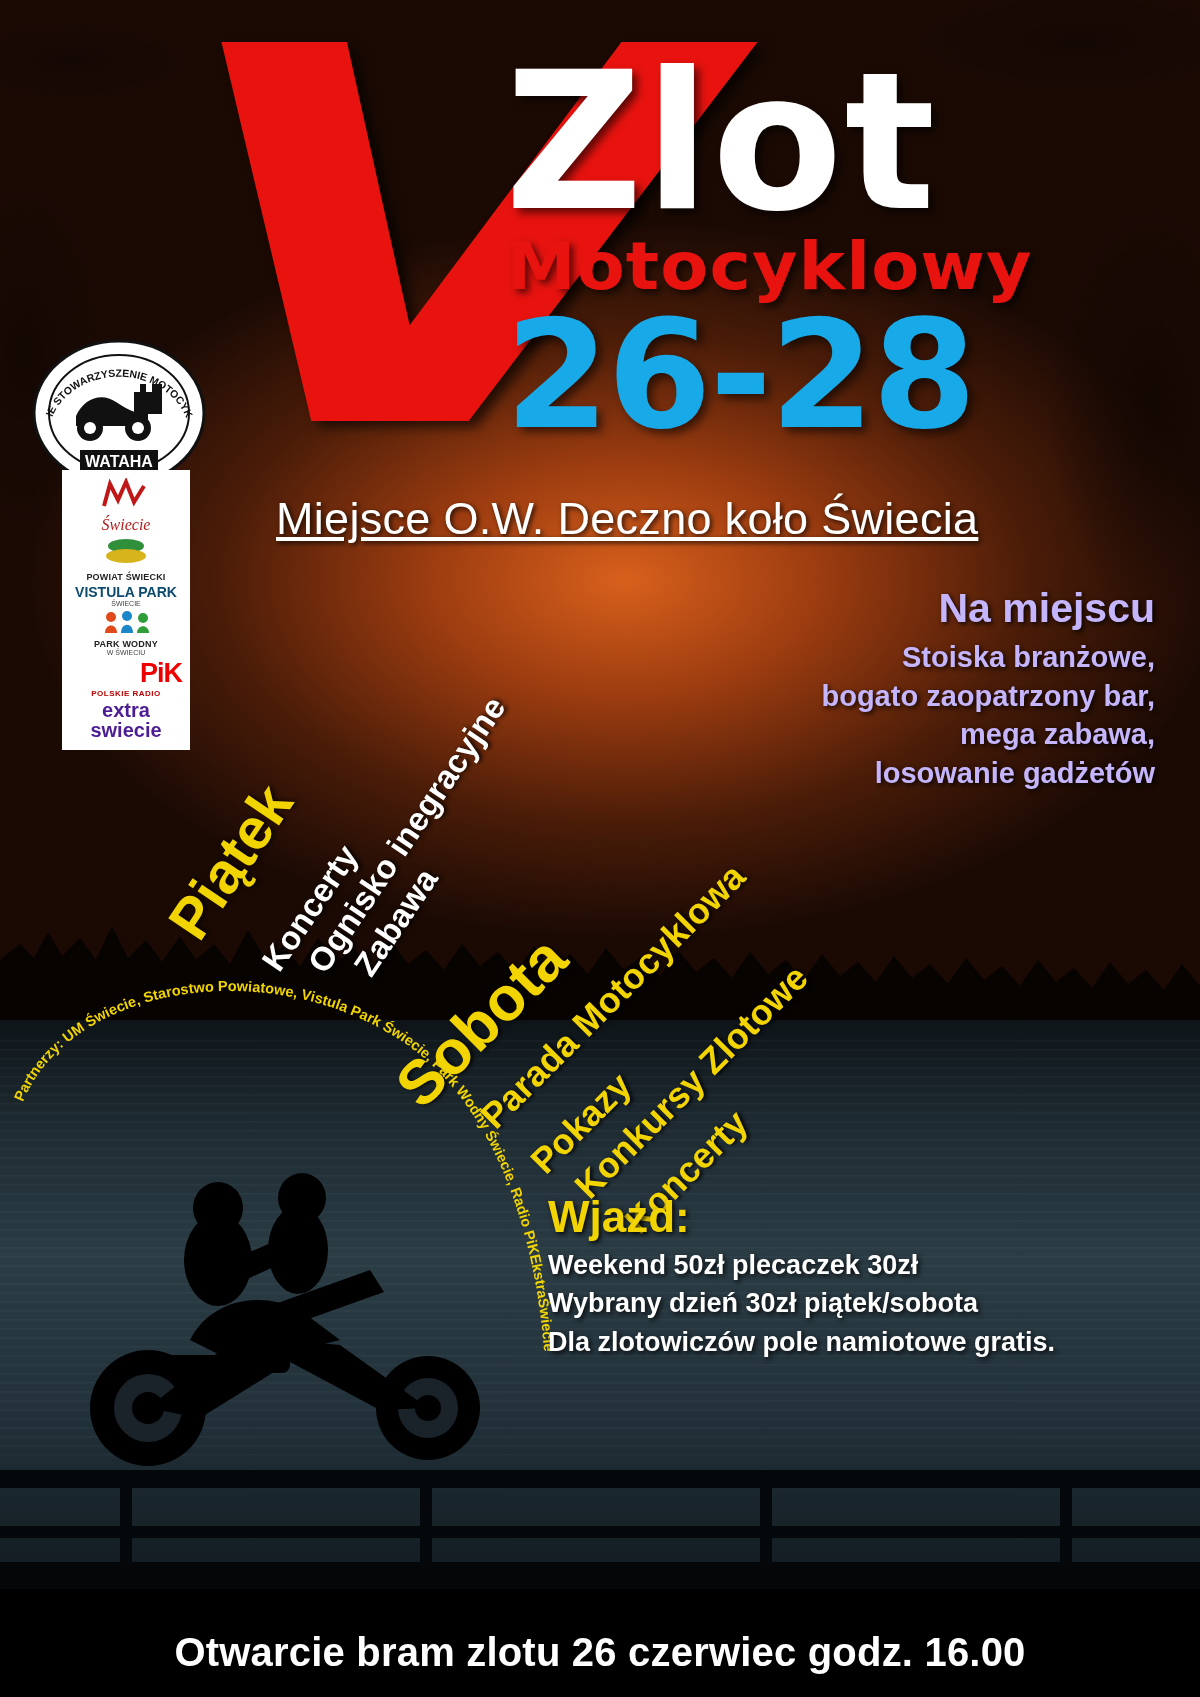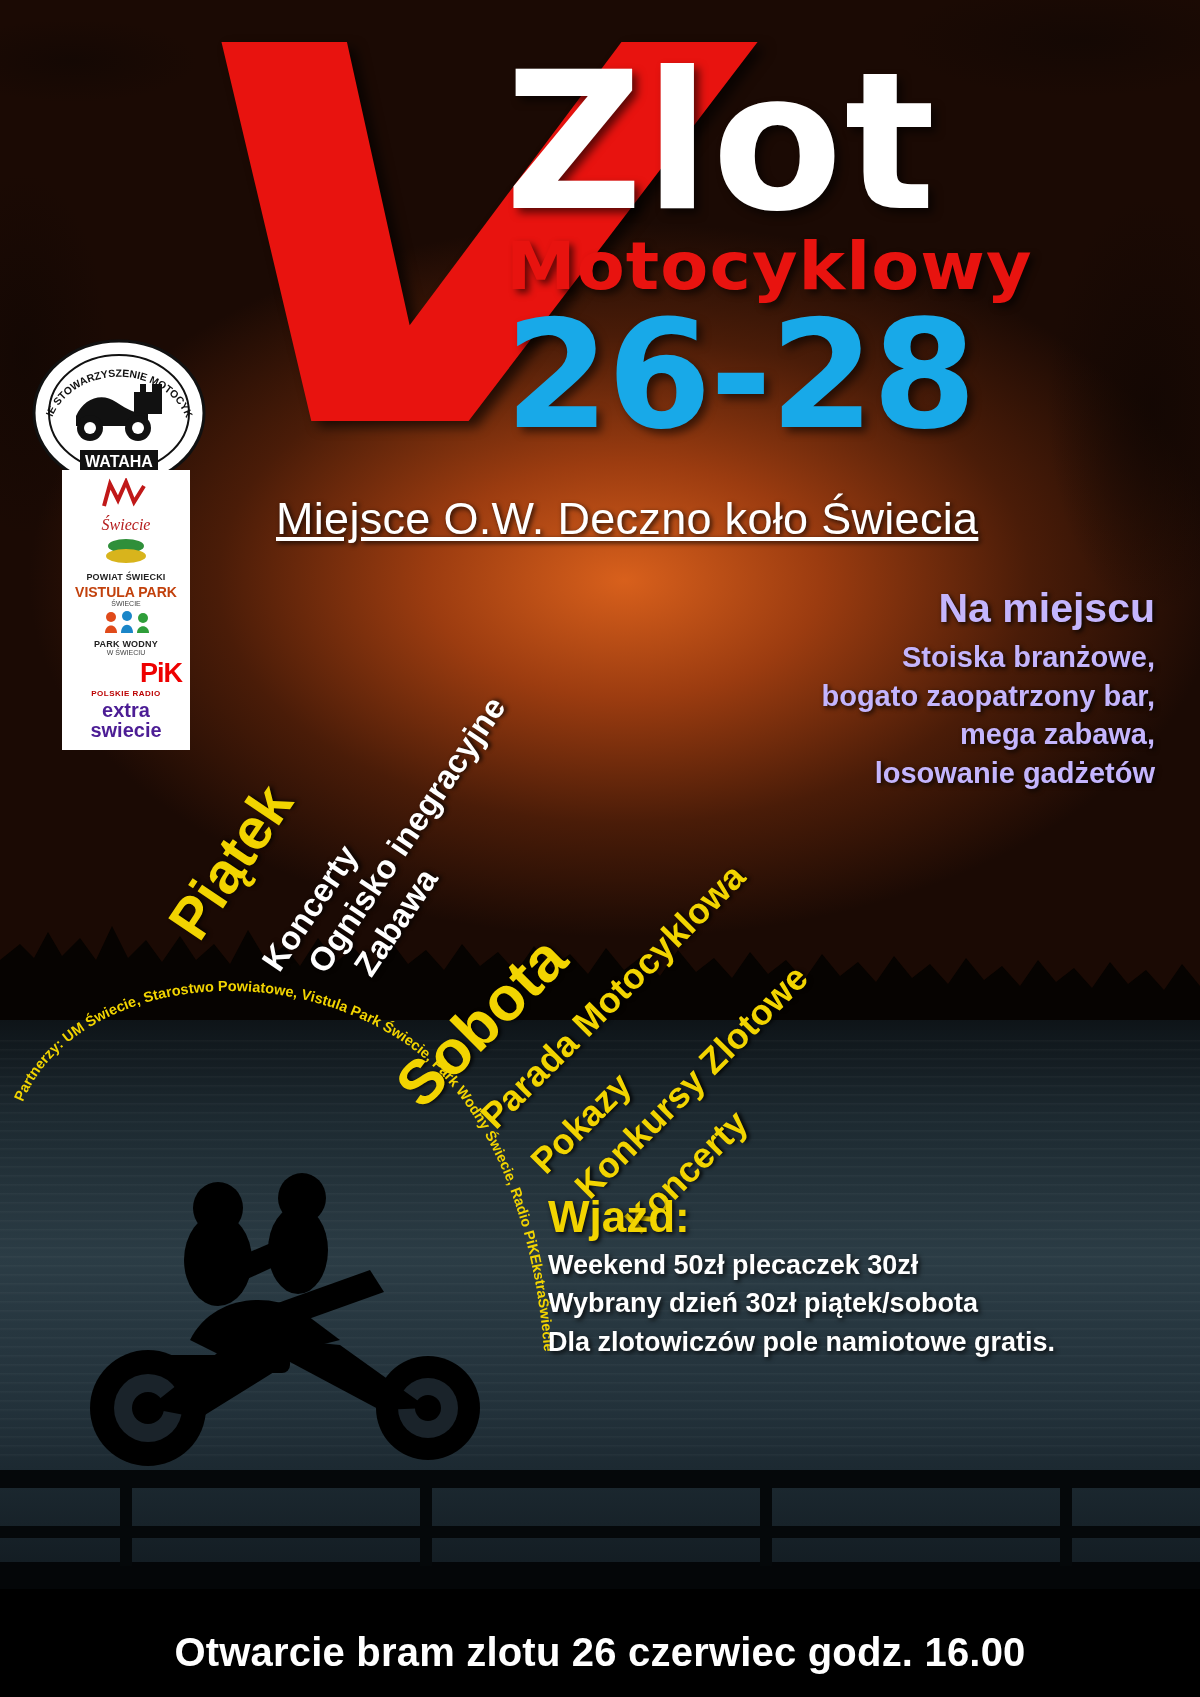--- a/index.html
+++ b/index.html
@@ -152,21 +152,21 @@
     align-items: center;
     gap: 2px;
   }
   .logo-item { width: 112px; text-align: center; }
   .logo-swiecie-txt {
     font-family: "Liberation Serif", serif;
     font-size: 16px; color: #b51d1d; font-style: italic;
   }
   .logo-sub { font-size: 9px; color: #222; font-weight: bold; letter-spacing: .2px; }
   .logo-sub2 { font-size: 7px; color: #444; }
-  .logo-vistula { font-size: 14px; font-weight: bold; color: #c2410c; }
+  .logo-vistula { font-size: 14px; font-weight: bold; color: #0c4a6e; }
   .logo-pik { font-size: 27px; font-weight: bold; color: #e00; letter-spacing: -1px; text-align: right; }
   .logo-pik-sub { font-size: 8px; color: #b00; font-weight: bold; letter-spacing: .5px; }
   .logo-extra { font-size: 20px; font-weight: bold; color: #4c1d95; line-height: 1; }
   .emblem {
     position: absolute;
     left: 32px; top: 338px;
     width: 174px; height: 150px;
   }
 
   

